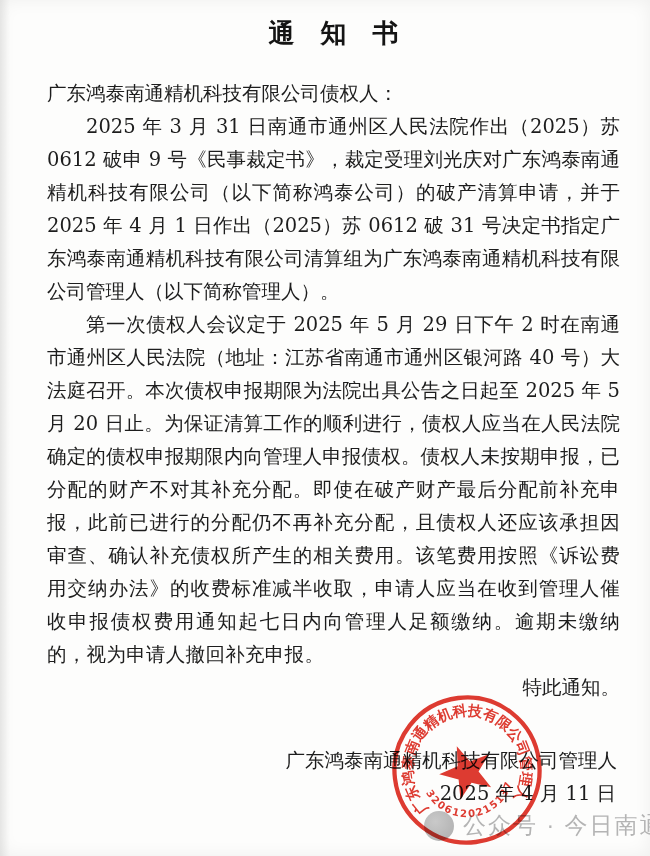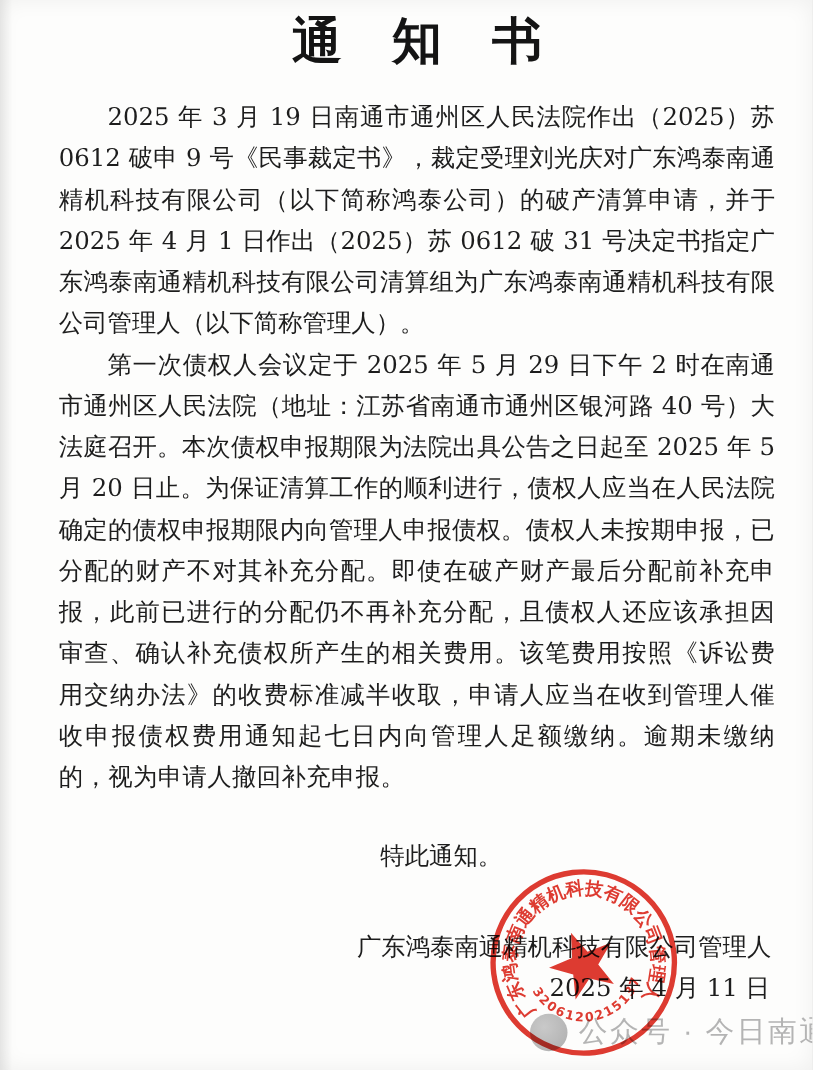--- a/index.html
+++ b/index.html
@@ -27,38 +27,37 @@
     pointer-events: none;
   }
   .content {
     position: relative;
     padding: 16px 30px 0 47px;
     font-size: 19.5px;
     line-height: 33px;
   }
   .title {
     margin: 0 0 27px 0;
-    font-size: 40px;
+    font-size: 26px;
     line-height: 34px;
     font-weight: 600;
     text-align: center;
     color: #141414;
   }
   .salutation {
     margin: 0;
     text-align: left;
   }
   .para {
     margin: 0;
     text-indent: 2em;
     text-align: justify;
   }
   .para.closing {
-    margin-top: 30px;
-    text-align: center;
+    text-align: right;
   }
   .run-normal { font-style: normal; font-weight: normal; }
   .run-italic { font-weight: normal; }
   .run-bold   { font-weight: normal; letter-spacing: 0.3px; }
   .signature {
     margin-top: 40px;
     text-align: right;
   }
   .sig-company {
     padding-right: 3px;
@@ -111,23 +110,24 @@
   }
 </style>
 </head>
 <body>
 
 <div class="page">
   <div class="content">
 
     <h1 class="title">通　知　书</h1>
 
+    <p class="salutation">广东鸿泰南通精机科技有限公司债权人：</p>
 
     <div>
-        <p class="para"><span class="run-normal">2025 年 3 月 19 日南通市通州区人民法院作出（2025）苏 0612 破申 9 号</span><span class="run-italic">《民事裁定书》</span><span class="run-normal">，裁定受理刘光庆对广东鸿泰南通精机科技有限公司（以下简称鸿泰公司）的破产清算申请，并于 2025 年 4 月 1 日作出（2025）苏 0612 破 31 号决定书指定广东鸿泰南通精机科技有限公司清算组为广东鸿泰南通精机科技有限公司管理人（以下简称管理人）。</span></p>
+        <p class="para"><span class="run-normal">2025 年 3 月 31 日南通市通州区人民法院作出（2025）苏 0612 破申 9 号</span><span class="run-italic">《民事裁定书》</span><span class="run-normal">，裁定受理刘光庆对广东鸿泰南通精机科技有限公司（以下简称鸿泰公司）的破产清算申请，并于 2025 年 4 月 1 日作出（2025）苏 0612 破 31 号决定书指定广东鸿泰南通精机科技有限公司清算组为广东鸿泰南通精机科技有限公司管理人（以下简称管理人）。</span></p>
         <p class="para"><span class="run-normal">第一次债权人会议定于 2025 年 5 月 29 日下午 2 时在南通市通州区人民法院（地址：江苏省南通市通州区银河路 40 号）大法庭召开。本次债权申报期限为法院出具公告之日起至 2025 年 5 月 20 日止。为保证清算工作的顺利进行，债权人应当在人民法院确定的债权申报期限内向管理人申报债权。</span><span class="run-bold">债权人未按期申报，已分配的财产不对其补充分配。即使在破产财产最后分配前补充申报，此前已进行的分配仍不再补充分配，且债权人还应该承担因审查、确认补充债权所产生的相关费用。该笔费用按照《诉讼费用交纳办法》的收费标准减半收取，申请人应当在收到管理人催收申报债权费用通知起七日内向管理人足额缴纳。逾期未缴纳的，视为申请人撤回补充申报。</span></p>
         <p class="para closing"><span class="run-normal">特此通知。</span></p>
       </div>
 
     <div class="signature">
       <div class="sig-company">广东鸿泰南通精机科技有限公司管理人</div>
       <div class="sig-date">2025 年 4 月 11 日</div>
     </div>
 
   </div>

